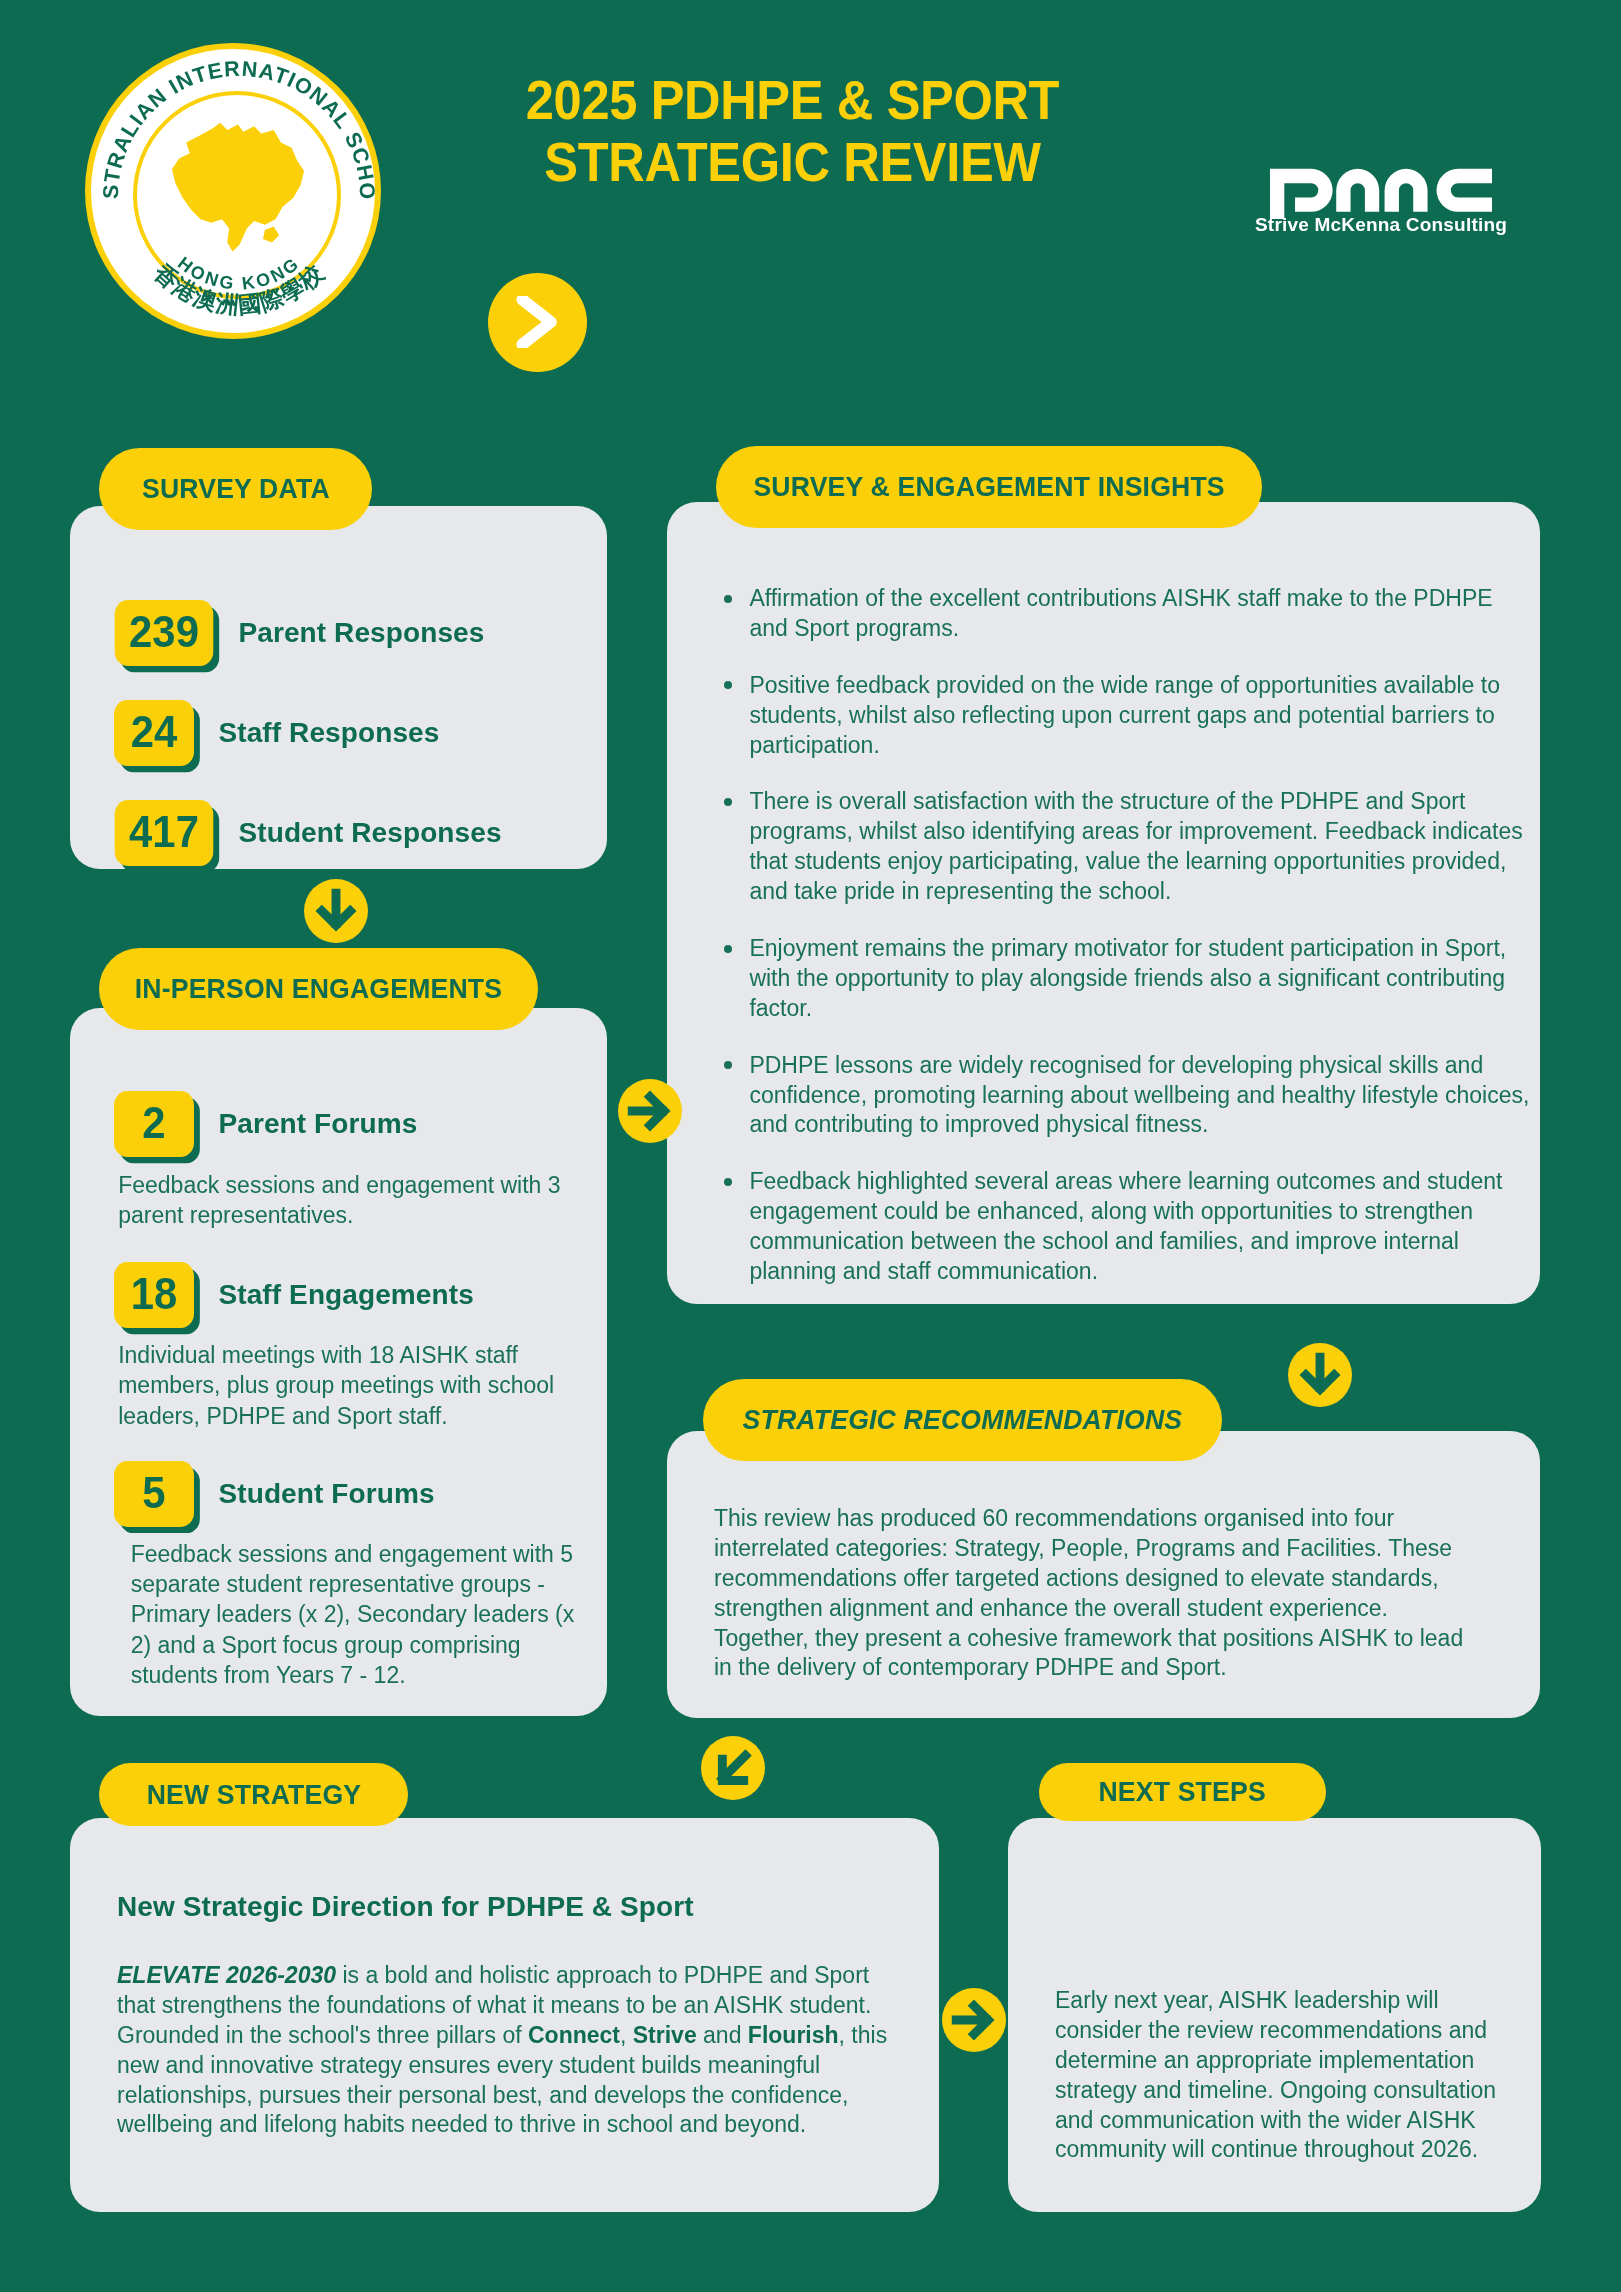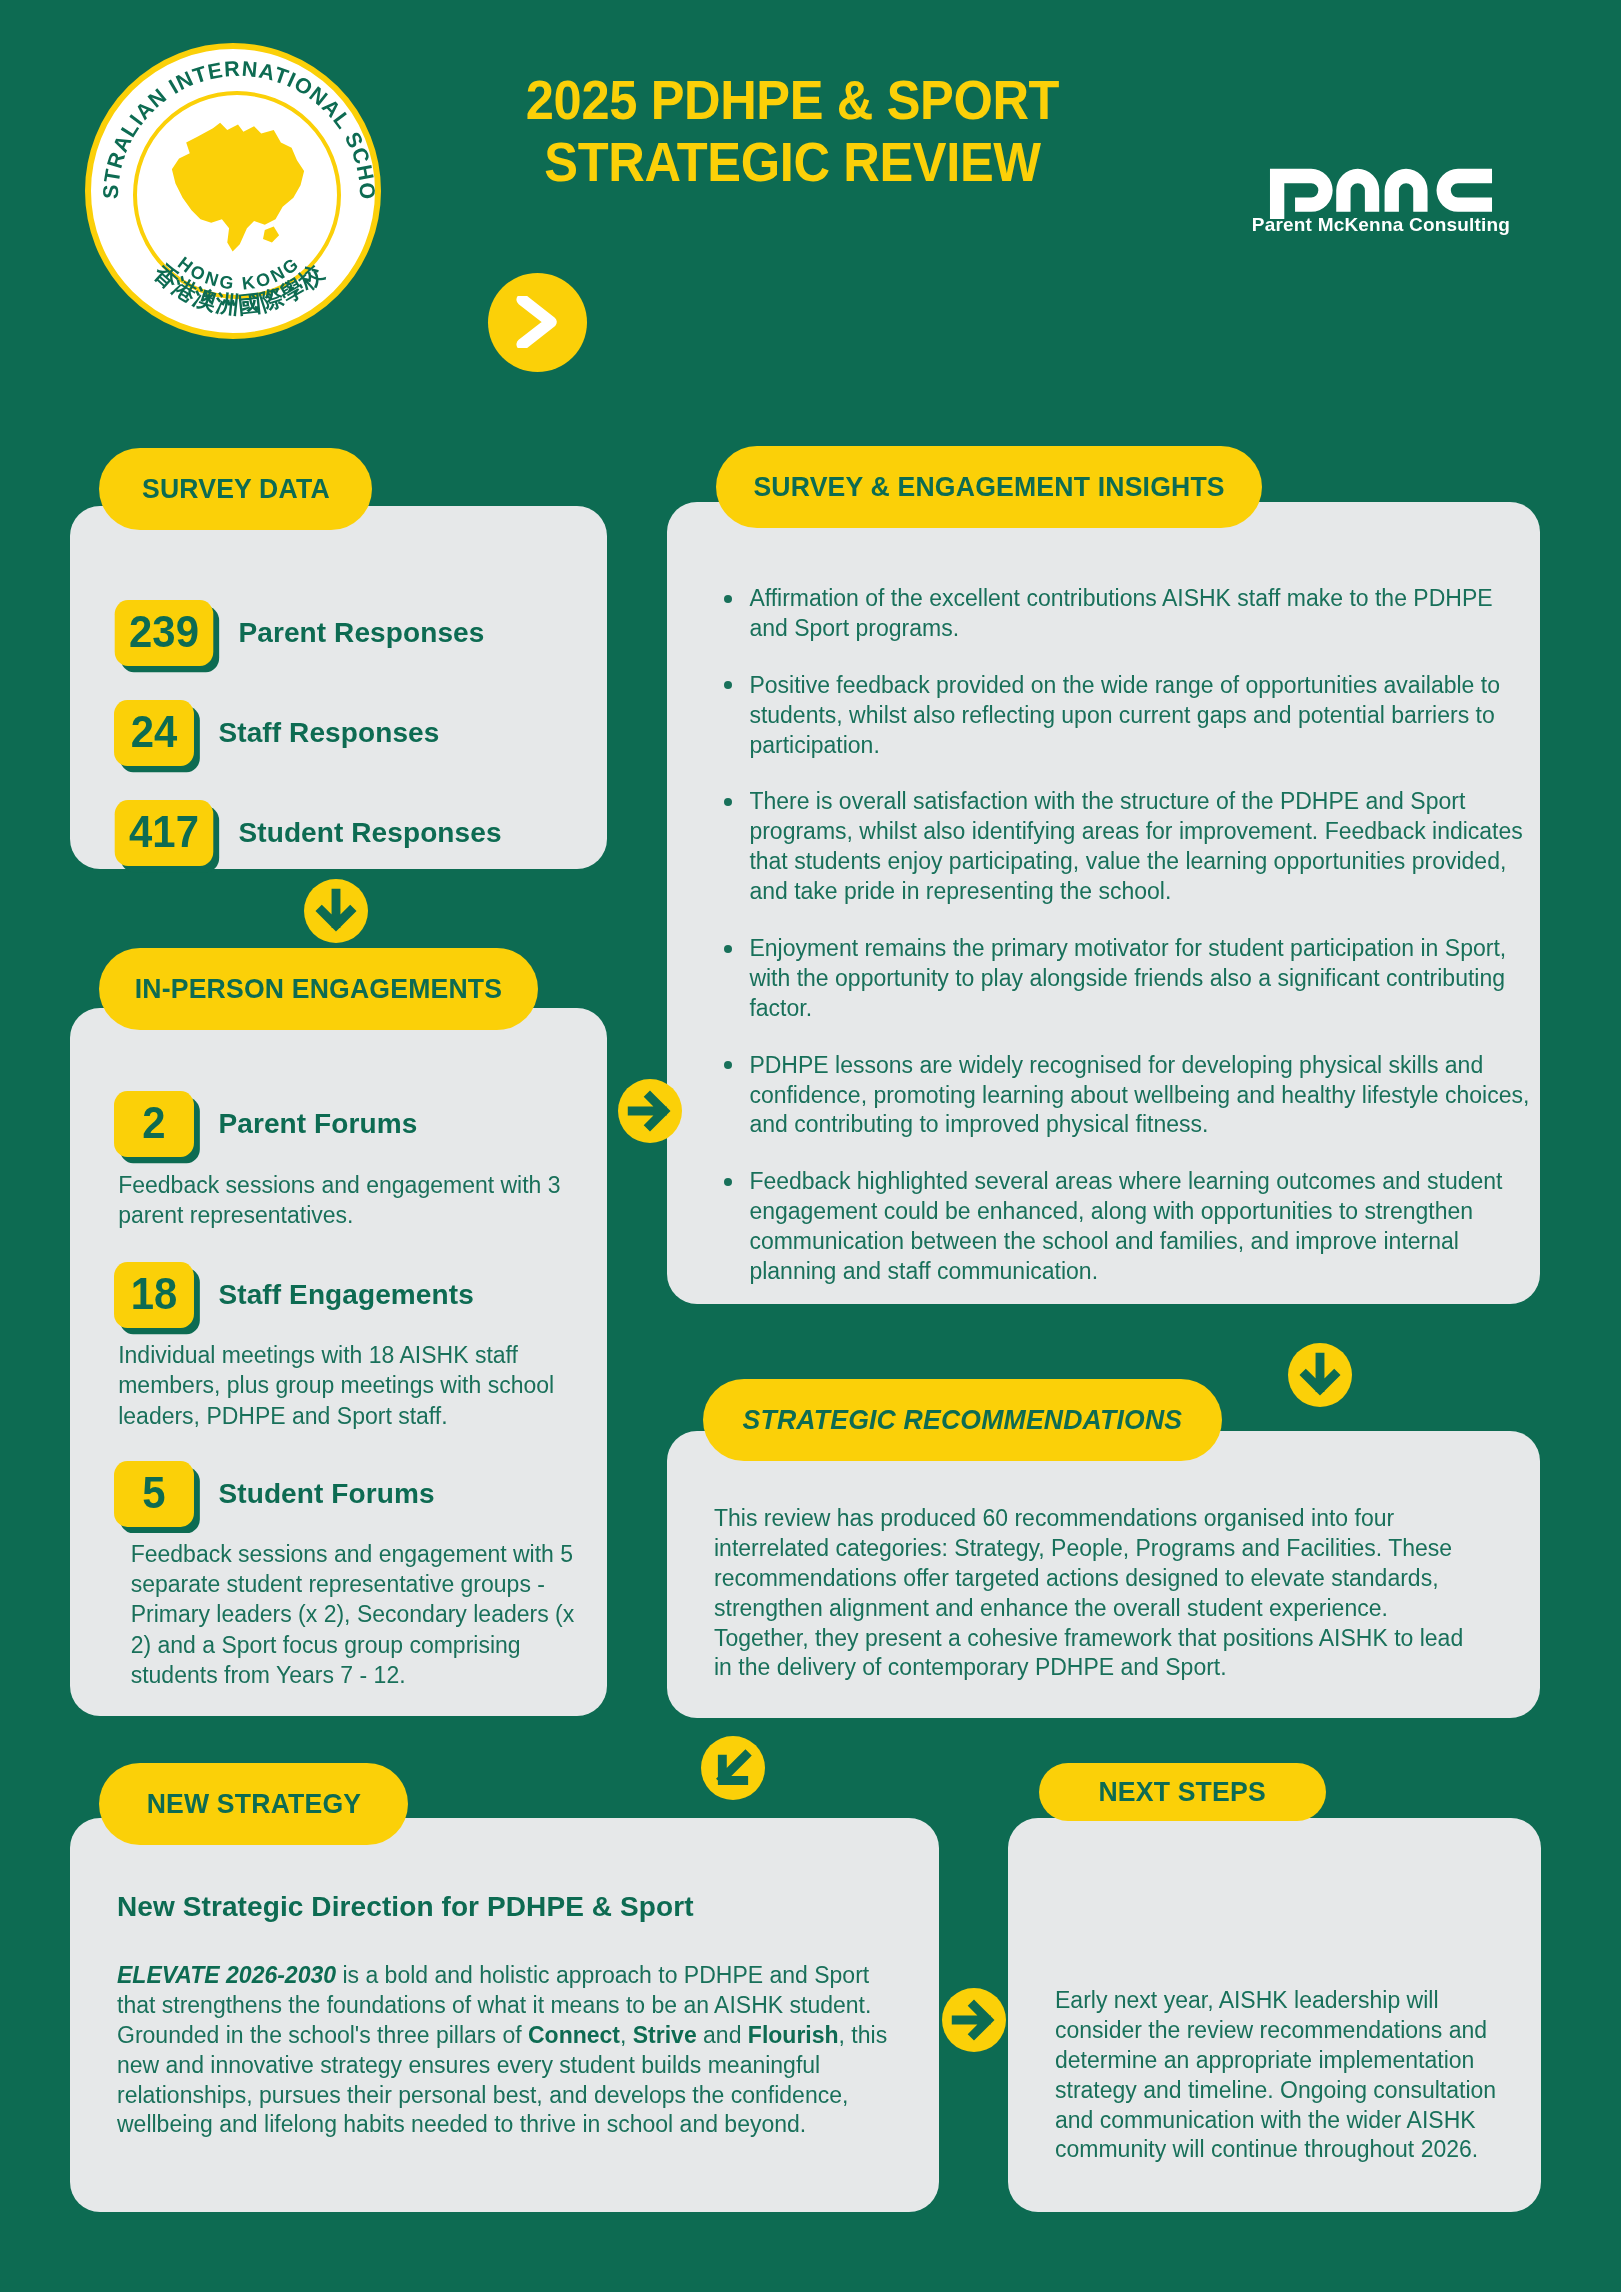--- a/index.html
+++ b/index.html
@@ -262,21 +262,21 @@
       <div class="title-line">STRATEGIC REVIEW</div>
     </div>
 
     <div class="pmc-logo">
       <svg class="pmc-mark" width="226" height="77" viewBox="0 0 252 86">
         <path fill="#ffffff" d="M2 30 h46 a24 24 0 0 1 0 48 h-18 v-16 h18 a8 8 0 0 0 0-16 h-30 v40 h-16 z"></path>
         <path fill="#ffffff" d="M76 78 v-24 a24 24 0 0 1 48 0 v24 h-16 v-24 a8 8 0 0 0-16 0 v24 z"></path>
         <path fill="#ffffff" d="M130 78 v-24 a24 24 0 0 1 48 0 v24 h-16 v-24 a8 8 0 0 0-16 0 v24 z"></path>
         <path fill="#ffffff" d="M250 30 h-38 a24 24 0 0 0 0 48 h38 v-16 h-38 a8 8 0 0 1 0-16 h38 z"></path>
       </svg>
-      <div class="pmc-tagline">Parent McKenna Consulting</div>
+      <div class="pmc-tagline">Strive McKenna Consulting</div>
     </div>
 
     <div class="chev-circle">
       <svg width="45" height="52" viewBox="0 0 50 58">
         <path d="M8 4 L40 29 L8 54" stroke="#ffffff" stroke-width="13" fill="none" stroke-linecap="round" stroke-linejoin="round"></path>
       </svg>
     </div>
   </div>
 
   <div class="card" style="left:70px; top:506px; width:537px; height:363px;">
@@ -369,21 +369,21 @@
       <path d="M50 22 L24 48 M24 26 L24 50 L48 50" stroke="#0d6b52" stroke-width="10" fill="none" stroke-linecap="square" stroke-linejoin="miter"></path>
     </svg>
   </div>
 
   <div class="card" style="left:70px; top:1818px; width:869px; height:394px;">
     <div class="sub-head" style="position:absolute; left:47px; top:73px;">New Strategic Direction for PDHPE &amp; Sport</div>
     <div class="body-text" style="position:absolute; left:47px; top:143px; width:788px;">
       <i class="elev">ELEVATE 2026-2030</i><span> is a bold and holistic approach to PDHPE and Sport that strengthens the foundations of what it means to be an AISHK student. Grounded in the school's three pillars of </span><b>Connect</b><span>, </span><b>Strive</b><span> and </span><b>Flourish</b><span>, this new and innovative strategy ensures every student builds meaningful relationships, pursues their personal best, and develops the confidence, wellbeing and lifelong habits needed to thrive in school and beyond.</span>
     </div>
   </div>
-  <div class="tab" style="left:99px; top:1763px; width:309px; height:82px;">
+  <div class="tab" style="left:99px; top:1763px; width:309px; height:63px;">
     <span>NEW STRATEGY</span>
   </div>
 
   <div class="arrow-circle" style="left:942px; top:1988px; width:64px; height:64px;">
     <svg width="64" height="64" viewBox="0 0 72 72">
       <path d="M16 36 L50 36 M36 20 L52 36 L36 52" stroke="#0d6b52" stroke-width="10" fill="none" stroke-linecap="square" stroke-linejoin="miter"></path>
     </svg>
   </div>
 
   <div class="card" style="left:1008px; top:1818px; width:533px; height:394px;">

